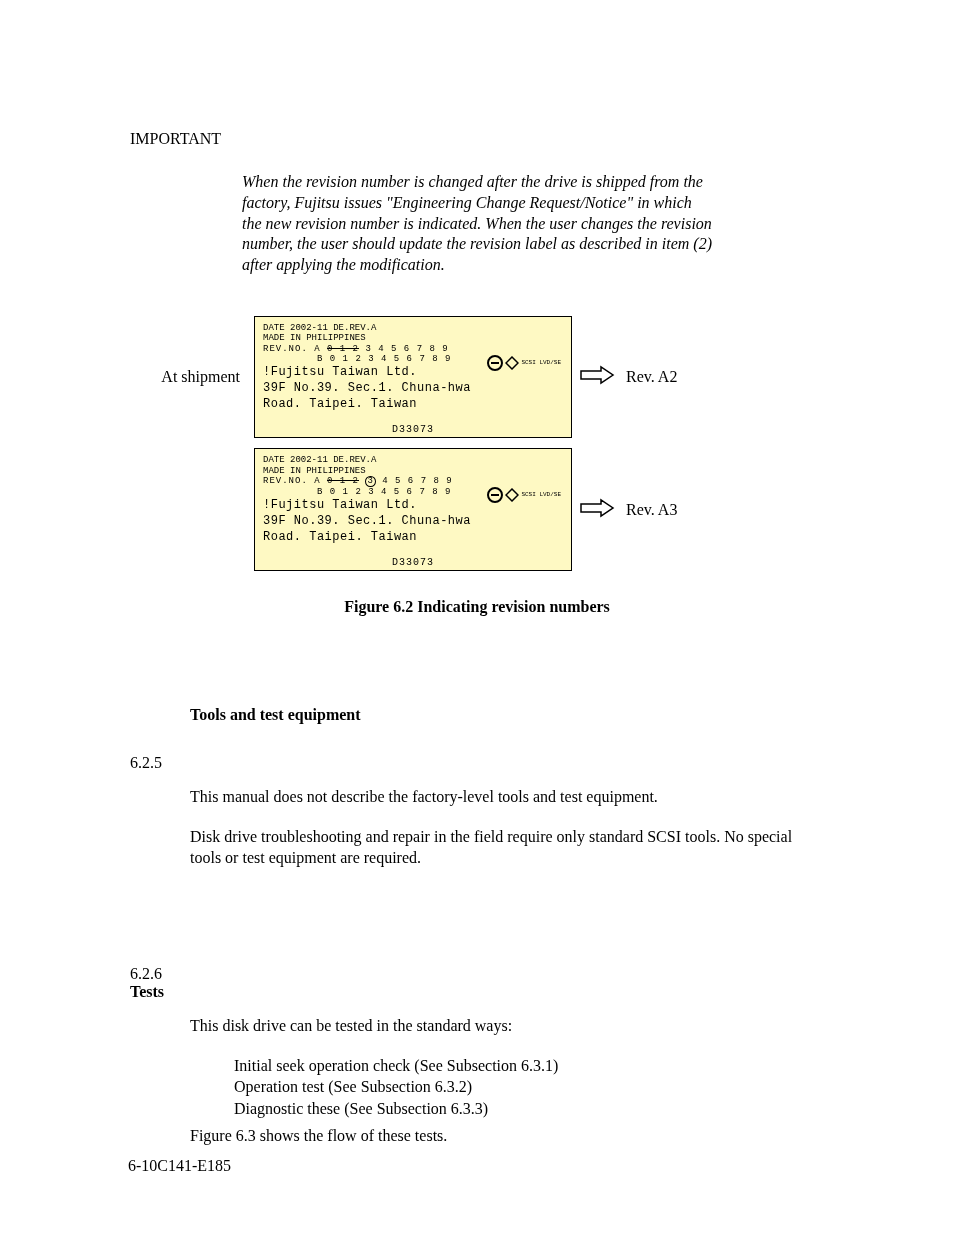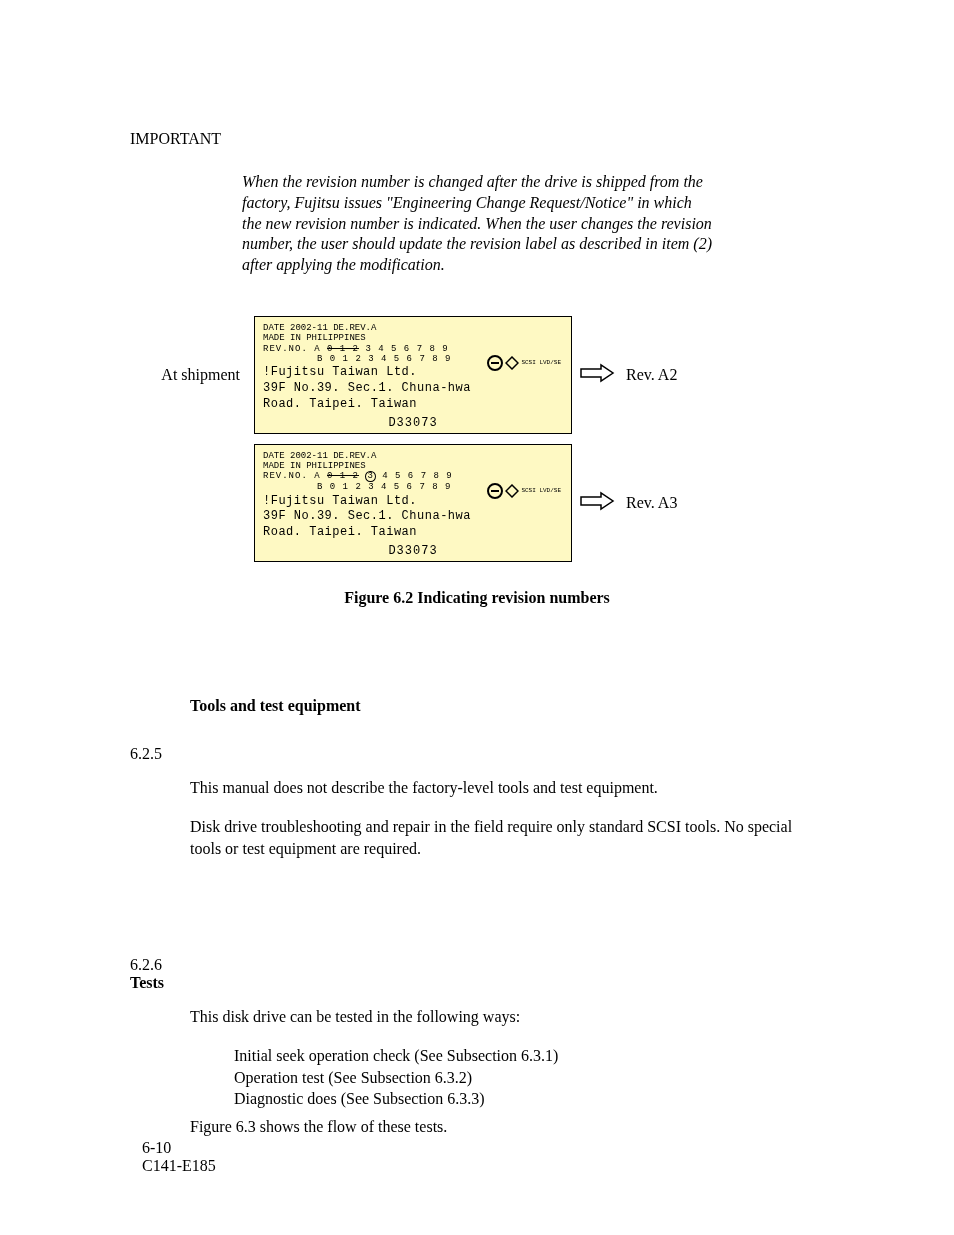--- a/index.html
+++ b/index.html
@@ -54,23 +54,23 @@
   .label-box .row-a, .label-box .row-b {
     letter-spacing: 1px;
   }
   .label-box .addr {
     font-size: 12px;
     letter-spacing: 0.5px;
     margin-top: 2px;
   }
   .label-box .bottom-code {
     text-align: center;
-    font-size: 12px;
+    font-size: 10px;
     letter-spacing: 1px;
-    margin-top: 5px;
+    margin-top: 12px;
   }
   .arrow-cell {
     width: 50px;
     text-align: center;
   }
   .arrow-svg {
     width: 36px; height: 20px;
   }
   .rev-label {
     padding-left: 4px;
@@ -103,24 +103,23 @@
     line-height: 1.35;
   }
   .indent-list {
     margin-left: 104px;
     margin-bottom: 6px;
     line-height: 1.35;
   }
   .footer {
     position: absolute;
     bottom: 60px;
-    left: 142px;
+    left: 128px;
     right: 130px;
     display: flex;
-    flex-direction: column;
   }
   .strike { text-decoration: line-through; }
   .circled {
     border: 1px solid #000;
     border-radius: 50%;
     padding: 0 1px;
     display: inline-block;
     line-height: 1;
   }
   .mark-icons {
@@ -219,25 +218,25 @@
     <div class="section-num">6.2.5</div>
     <div class="section-title">Tools and test equipment</div>
   </div>
   <div class="body-para">This manual does not describe the factory-level tools and test equipment.</div>
   <div class="body-para">Disk drive troubleshooting and repair in the field require only standard SCSI tools.  No special tools or test equipment are required.</div>
 
   <div class="section-row second">
     <div class="section-num">6.2.6</div>
     <div class="section-title">Tests</div>
   </div>
-  <div class="body-para">This disk drive can be tested in the following ways:</div>
+  <div class="body-para">This disk drive can be tested in the standard ways:</div>
   <div class="indent-list">
     <div>Initial seek operation check  (See Subsection 6.3.1)</div>
     <div>Operation test  (See Subsection 6.3.2)</div>
-    <div>Diagnostic does  (See Subsection 6.3.3)</div>
+    <div>Diagnostic these  (See Subsection 6.3.3)</div>
   </div>
   <div class="body-para">Figure 6.3 shows the flow of these tests.</div>
 
   <div class="footer">
     <span>6-10</span>
     <span>C141-E185</span>
   </div>
 
 </div>
 

